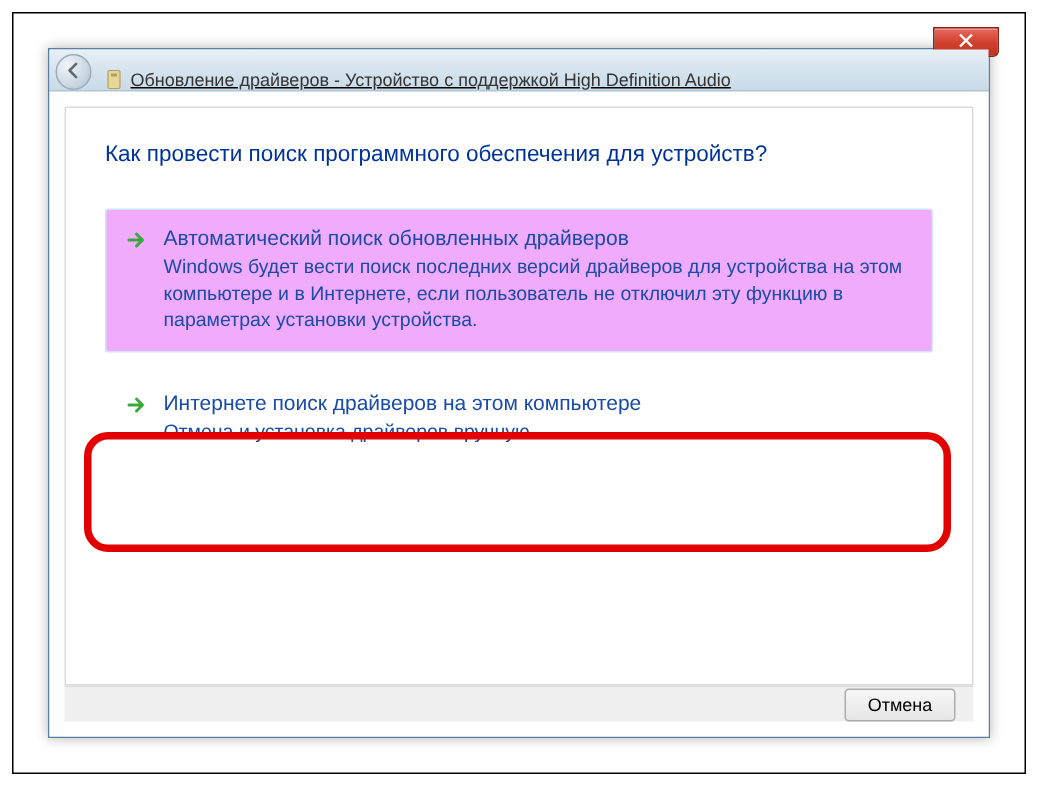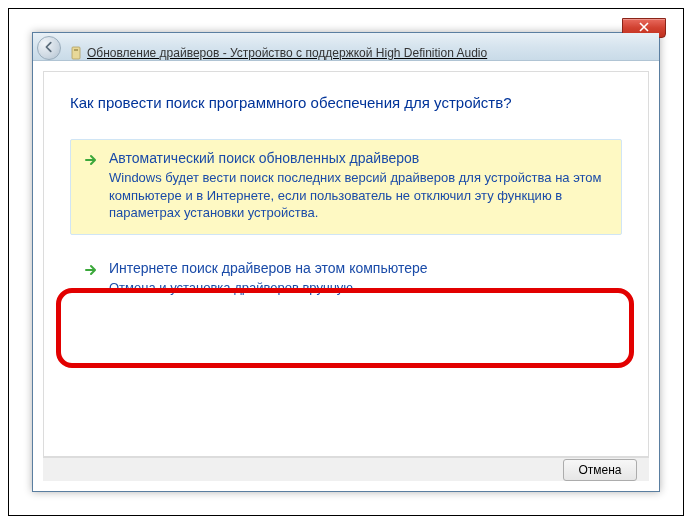--- a/index.html
+++ b/index.html
@@ -104,21 +104,21 @@
       border: 1px solid transparent;
       padding: 10px 12px 12px 12px;
       margin-bottom: 14px;
       border-radius: 2px;
       display: flex;
       align-items: flex-start;
       cursor: pointer;
     }
     .option.hover {
       border: 1px solid #d0e5f5;
-      background: #fef9c3;
+      background: #f0abfc;
     }
     .option-icon {
       width: 16px;
       height: 16px;
       margin-right: 10px;
       margin-top: 2px;
       flex-shrink: 0;
     }
     .option-body { flex: 1; }
     .option-title {

